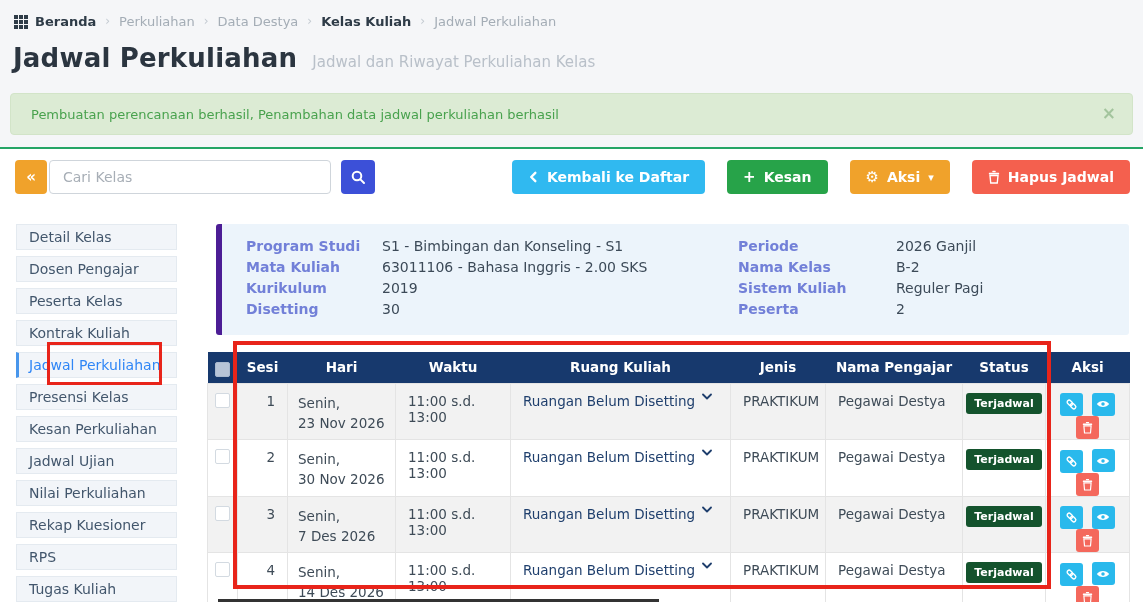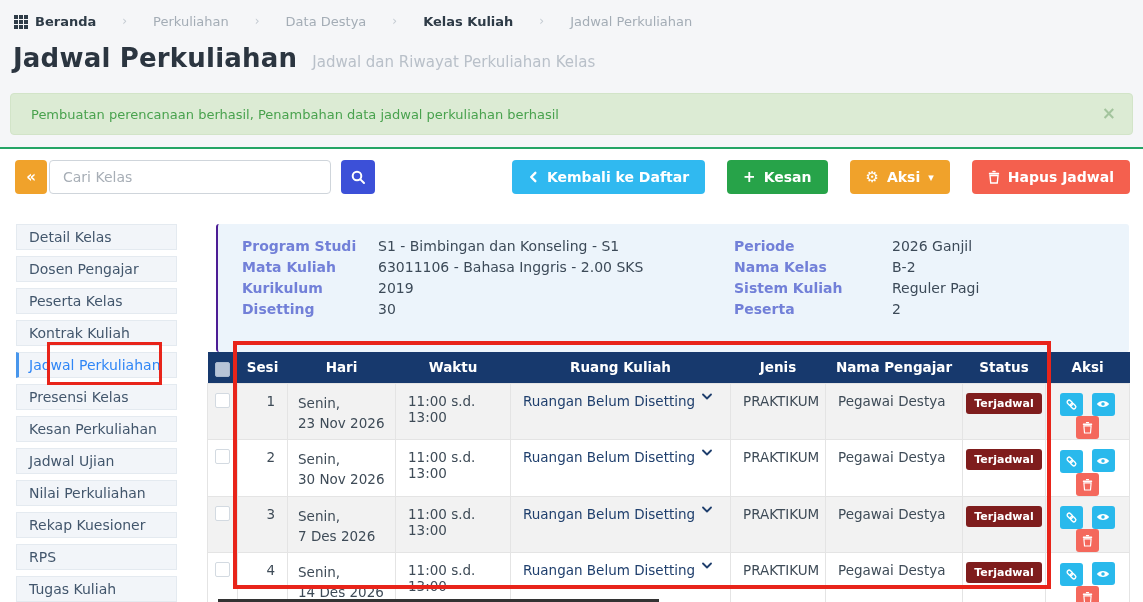--- a/index.html
+++ b/index.html
@@ -4,21 +4,21 @@
 <style>
   * { margin:0; padding:0; box-sizing:border-box; }
   html,body { width:1143px; height:602px; }
   body {
     position:relative; overflow:hidden;
     background:#f5f6f8;
     font-family:"DejaVu Sans","Liberation Sans",sans-serif;
     color:#3e4b57;
   }
   
-  .breadcrumb { position:absolute; left:14px; top:14px; display:flex; align-items:flex-start; gap:26px; font-size:13px; }
+  .breadcrumb { position:absolute; left:14px; top:14px; display:flex; align-items:flex-start; gap:9px; font-size:13px; }
   .crumb { color:#a4adb6; }
   .crumb.dark { color:#2e3b47; font-weight:bold; }
   .crumb-sep { color:#c3cad1; font-size:12px; }
   .crumb-home { display:flex; align-items:center; gap:7px; }
   
   .titlebar { position:absolute; left:13px; top:43px; white-space:nowrap; }
   .page-title { display:inline; font-size:26px; font-weight:bold; color:#2b3540; letter-spacing:.2px; }
   .page-subtitle { display:inline; font-size:15px; color:#b9c0c9; margin-left:10px; }
   
   .alert { position:absolute; left:10px; top:93px; width:1123px; height:42px; background:#dcebd4; border:1px solid #d2e4c8; border-radius:4px; }
@@ -36,21 +36,21 @@
   .btn-cyan { background:#30b9f0; }
   .btn-green { background:#27a349; }
   .btn-orange { background:#f0a22b; }
   .btn-red { background:#f4604e; }
   .btn .glyph { font-size:15px; }
   
   .sidebar { position:absolute; left:16px; top:224px; width:161px; }
   .side-item { height:26px; line-height:24px; margin-bottom:6px; padding:0 12px; background:#f2f5f9; border:1px solid #e4eaf0; font-size:14px; color:#42566c; cursor:pointer; overflow:hidden; white-space:nowrap; }
   .side-item.active { color:#2f86f6; border-left:3px solid #4896ec; padding-left:10px; }
   
-  .info-panel { position:absolute; left:216px; top:224px; width:913px; height:128px; background:#ecf4fb; border-left:2px solid #4c1d95; border-radius:3px; }
+  .info-panel { position:absolute; left:216px; top:224px; width:913px; height:111px; background:#ecf4fb; border-left:6px solid #4c1d95; border-radius:3px; }
   .info-col { position:absolute; top:13px; }
   .info-col.left { left:24px; }
   .info-col.right { left:516px; }
   .info-row { display:flex; height:21px; line-height:18px; font-size:14px; }
   .info-label { font-weight:bold; color:#7280d8; }
   .info-col.left .info-label { width:136px; }
   .info-col.right .info-label { width:158px; }
   .info-value { color:#3c4a58; }
   
   .table-wrap { position:absolute; left:207px; top:352px; width:922px; }
@@ -61,21 +61,21 @@
   tbody td { border:1px solid #e4e4e4; height:49px; vertical-align:top; padding-top:9px; font-size:13.5px; color:#3e4b57; }
   tbody tr:nth-child(odd) td { background:#f2f2f2; }
   tbody tr:nth-child(even) td { background:#ffffff; }
   .c-cb { text-align:center; }
   .c-sesi { text-align:right; padding-right:12px; }
   .c-hari { padding-left:10px; line-height:20px; }
   .c-waktu, .c-jenis, .c-peng { padding-left:12px; }
   .c-ruang { padding-left:12px; color:#1f3f6d; }
   .ruang-link { display:inline-flex; gap:7px; color:#1f3f6d; cursor:pointer; }
   .c-status { text-align:center; }
-  .badge { display:inline-block; background:#7f1d1d; color:#fff; font-size:11px; font-weight:bold; padding:4px 8px; border-radius:3px; }
+  .badge { display:inline-block; background:#14532d; color:#fff; font-size:11px; font-weight:bold; padding:4px 8px; border-radius:3px; }
   .c-aksi { text-align:center; }
   .abtn { display:inline-flex; width:23px; height:23px; border-radius:3px; align-items:center; justify-content:center; margin:0 2px; cursor:pointer; }
   .abtn.cyan { background:#29b9ec; }
   .abtn.red { background:#f4685c; }
   .cb { display:inline-block; width:15px; height:15px; border-radius:2px; background:#fff; border:1px solid #d3dae1; cursor:pointer; }
   .cb.filled { background:#b7c4d7; border-color:#a9b9cf; }
   thead .cb { margin-top:8px; }
   
   .anno { position:absolute; border:4px solid #e8241a; z-index:9; pointer-events:none; }
   .anno-sidebar { left:47px; top:342px; width:115px; height:43px; border-width:3px; }

